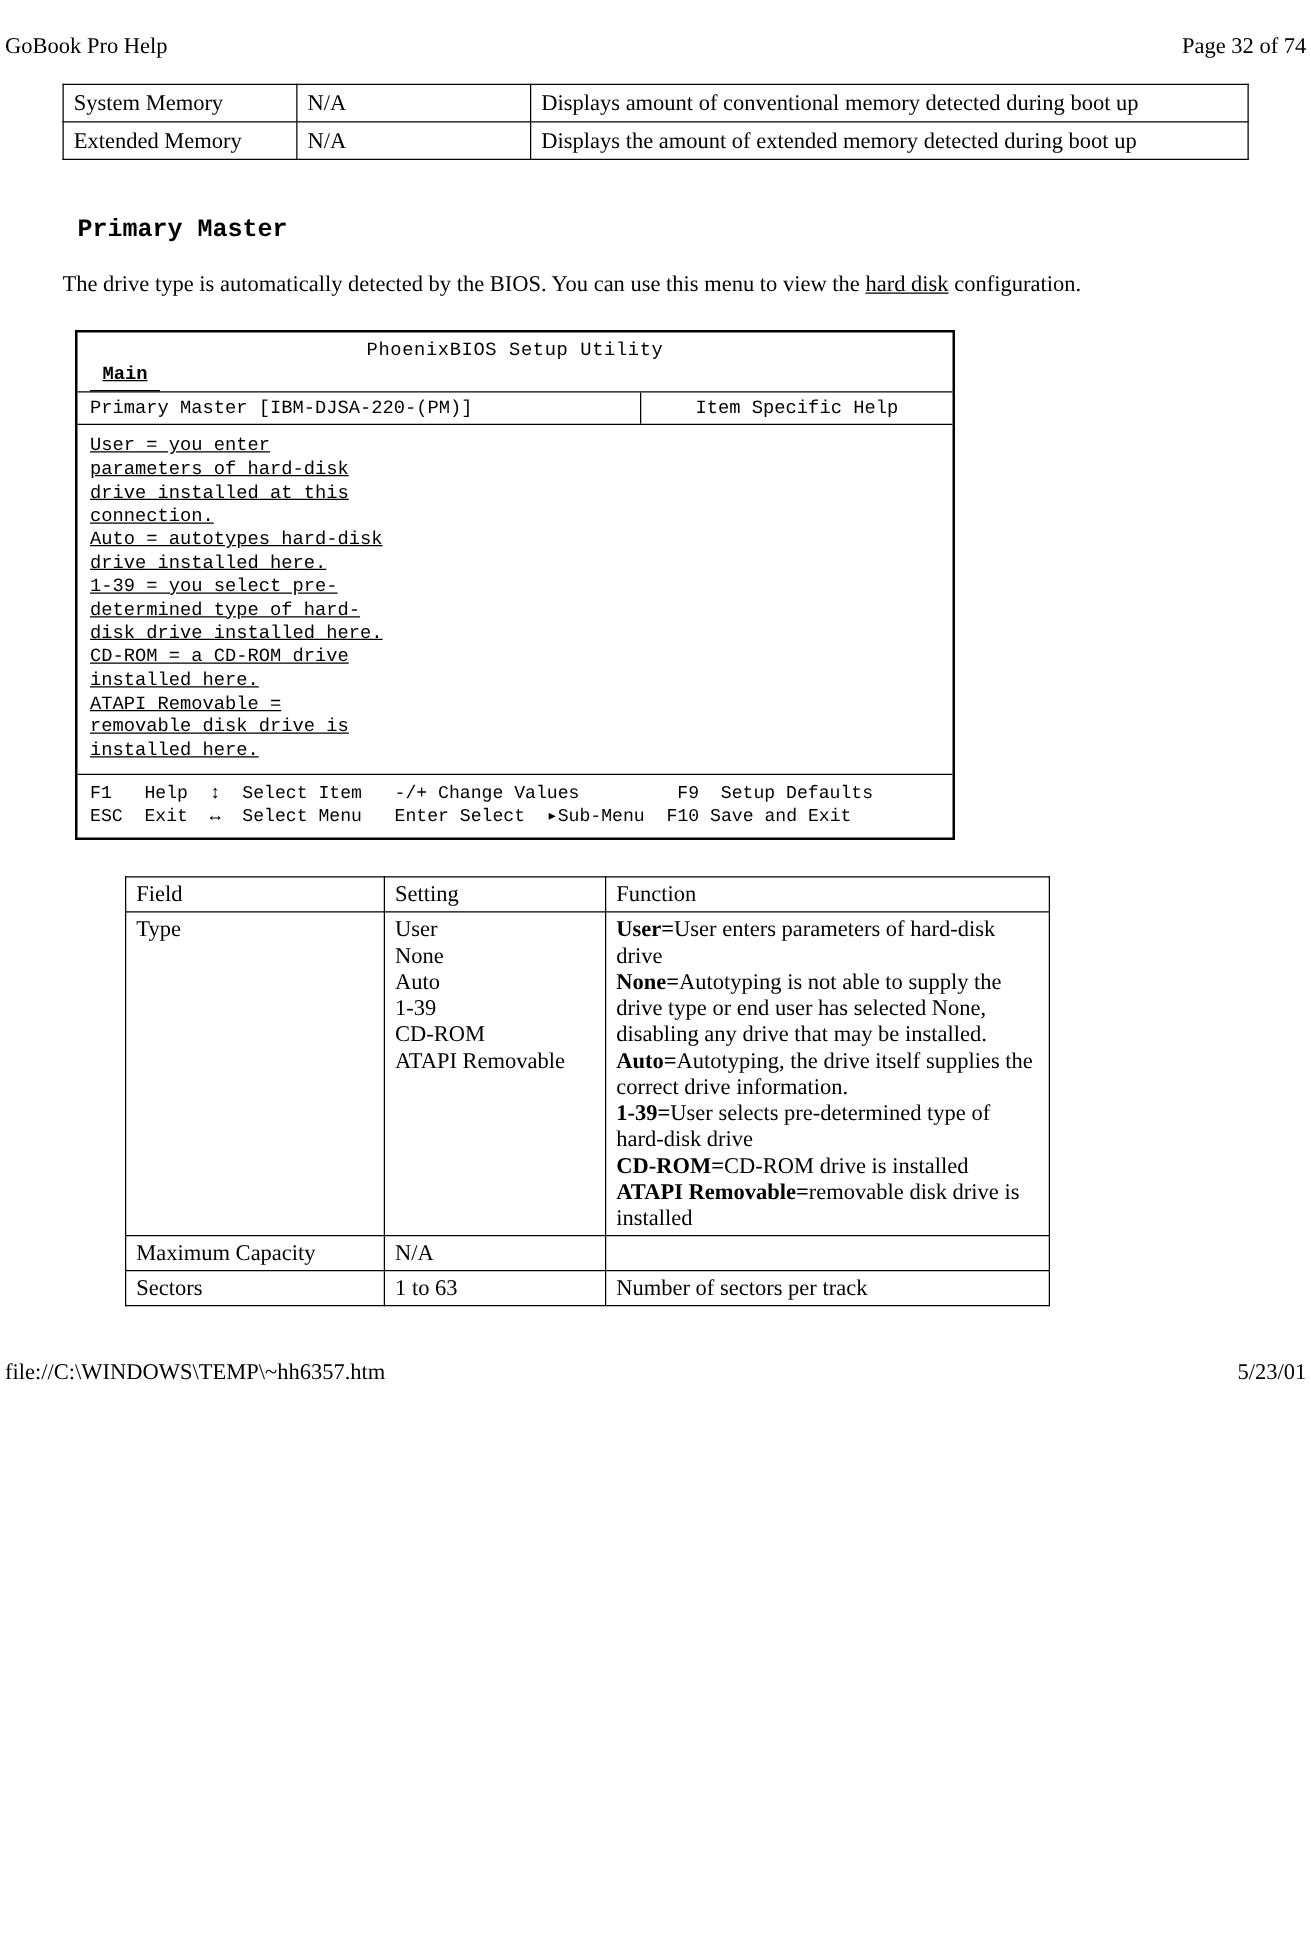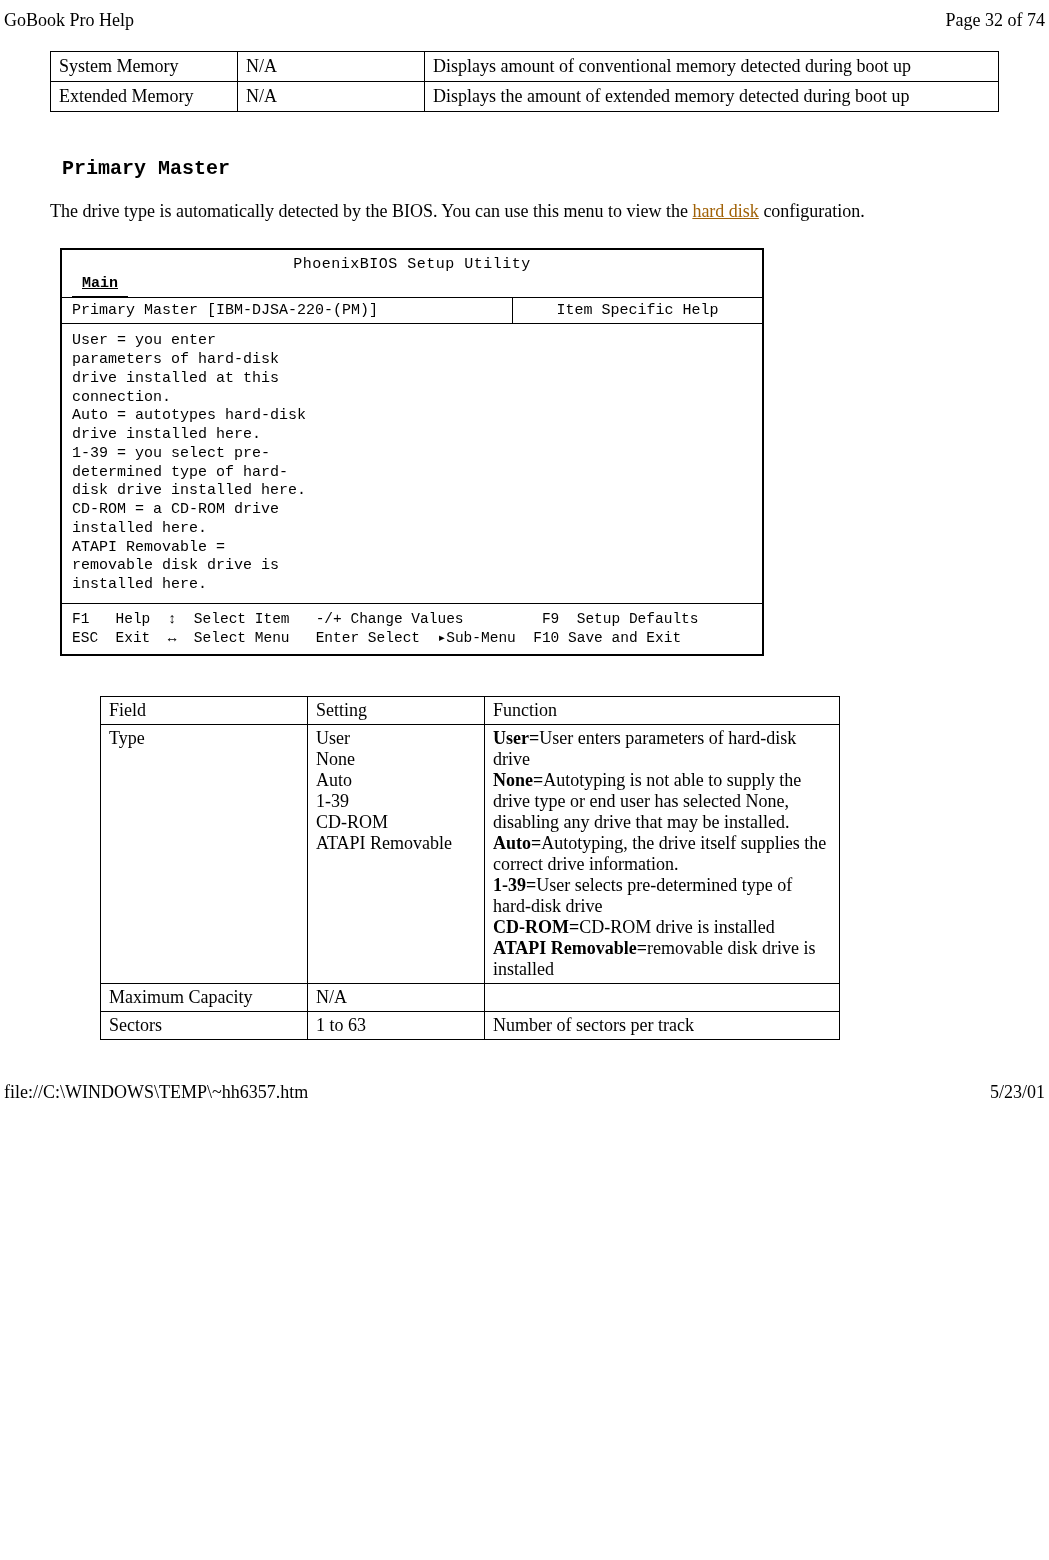--- a/index.html
+++ b/index.html
@@ -9,20 +9,21 @@
       padding: 0;
       width: 1049px;
       color: #000;
       background: #fff;
     }
     .page-header {
       display: flex;
       justify-content: space-between;
       padding: 10px 4px 20px 4px;
       font-size: 18px;
+      margin-top: 16px;
     }
     .content {
       padding: 0 50px 12px 50px;
     }
     table.bordered {
       border-collapse: collapse;
       width: 100%;
     }
     table.bordered td, table.bordered th {
       border: 1.5px solid #000;
@@ -40,28 +41,28 @@
       font-weight: bold;
       font-size: 20px;
       margin: 45px 0 20px 12px;
       font-family: Liberation Mono, monospace;
     }
     .intro-para {
       margin: 0 0 25px 0;
       font-size: 18px;
       line-height: 1.3;
     }
-    a.link { color: #a16207; text-decoration: underline; }
+    a.link { color: #000000; text-decoration: underline; }
 
     .bios-box {
       border: 2px solid #000;
       width: 700px;
       font-family: "Courier New", monospace;
       font-size: 15px;
-      margin: 0 0 40px 10px;
+      margin: 0 0 29px 10px;
     }
     .bios-title {
       text-align: center;
       padding: 6px 0 2px 0;
       letter-spacing: 0.5px;
     }
     .bios-tab {
       font-weight: bold;
       border-bottom: 1.5px solid #000;
       padding: 0 10px 4px 10px;
@@ -94,20 +95,21 @@
       border-right: 1.5px solid #000;
       padding: 6px 10px;
       white-space: pre;
       line-height: 1.25;
     }
     .bios-right {
       flex: 1;
       padding: 8px 10px;
       line-height: 1.25;
       white-space: pre-wrap;
+      text-decoration: underline;
     }
     .bios-footer {
       padding: 6px 10px;
       white-space: pre;
       font-size: 14.5px;
       line-height: 1.3;
     }
     .bios-section-top {
       border-bottom: 0;
     }

